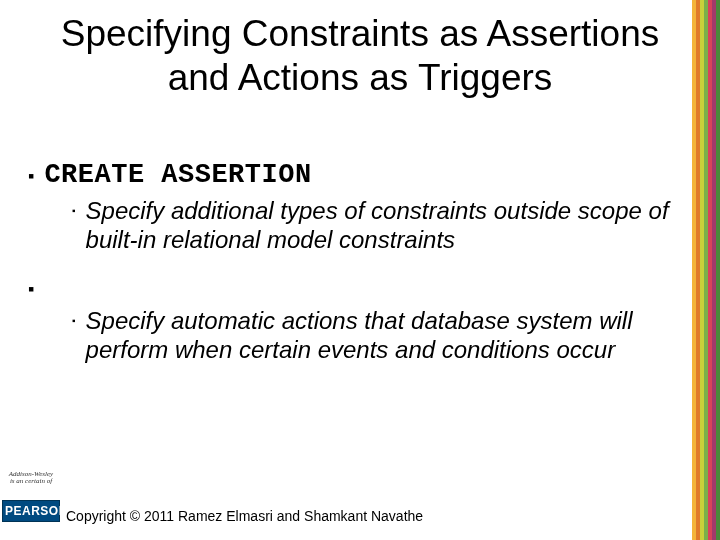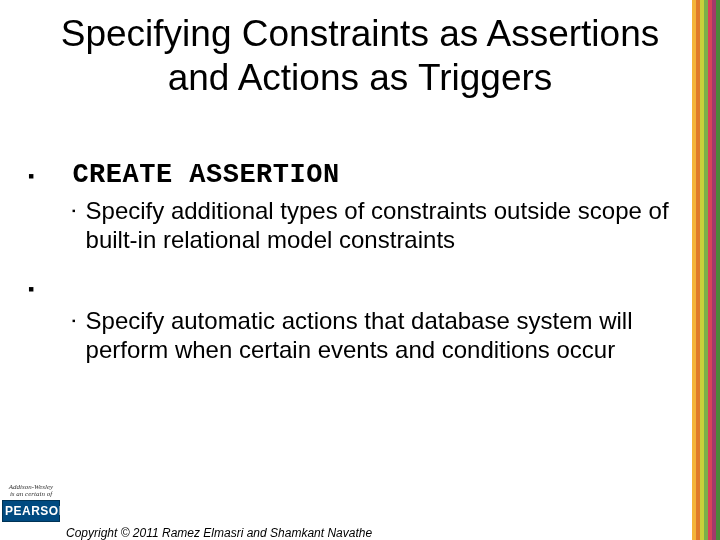--- a/index.html
+++ b/index.html
@@ -62,76 +62,75 @@
     color: #000;
     margin-right: 10px;
     margin-top: 6px;
   }
   .lvl1 .txt {
     font-family: "Courier New", Courier, monospace;
     font-weight: bold;
     font-size: 27px;
     color: #000;
     letter-spacing: 0.5px;
-    margin-left: 28px;
   }
 
   .lvl2 {
     display: flex;
     align-items: flex-start;
     margin-left: 44px;
     margin-top: 6px;
     margin-bottom: 18px;
   }
   .lvl2 .bullet {
     font-size: 10px;
     color: #000;
     margin-right: 10px;
     margin-top: 9px;
   }
   .lvl2 .txt {
     font-size: 24px;
     color: #000;
     line-height: 1.22;
     max-width: 590px;
+    font-style: italic;
   }
 
   .footer-logo {
     position: absolute;
     left: 2px;
     bottom: 18px;
     width: 58px;
   }
   .logo-top {
     font-family: Georgia, 'Times New Roman', serif;
     font-style: italic;
     font-size: 7px;
     line-height: 1.0;
     color: #333;
     text-align: center;
-    margin-bottom: 2px;
+    margin-bottom: 15px;
   }
   .logo-box {
     background: #004a80;
     color: #fff;
     font-size: 12px;
     font-weight: bold;
     letter-spacing: 0.5px;
     text-align: center;
     padding: 3px 2px;
     border: 1px solid #003355;
   }
 
   .copyright {
     position: absolute;
     left: 66px;
-    bottom: 0;
-    font-size: 12px;
+    bottom: 16px;
+    font-size: 14px;
     color: #000;
-    font-style: italic;
   }
 </style>
 </head>
 <body>
 
 <div class="slide">
 
   <div class="sidebar-art">
     <div class="stripe s1"></div>
     <div class="stripe s2"></div>

